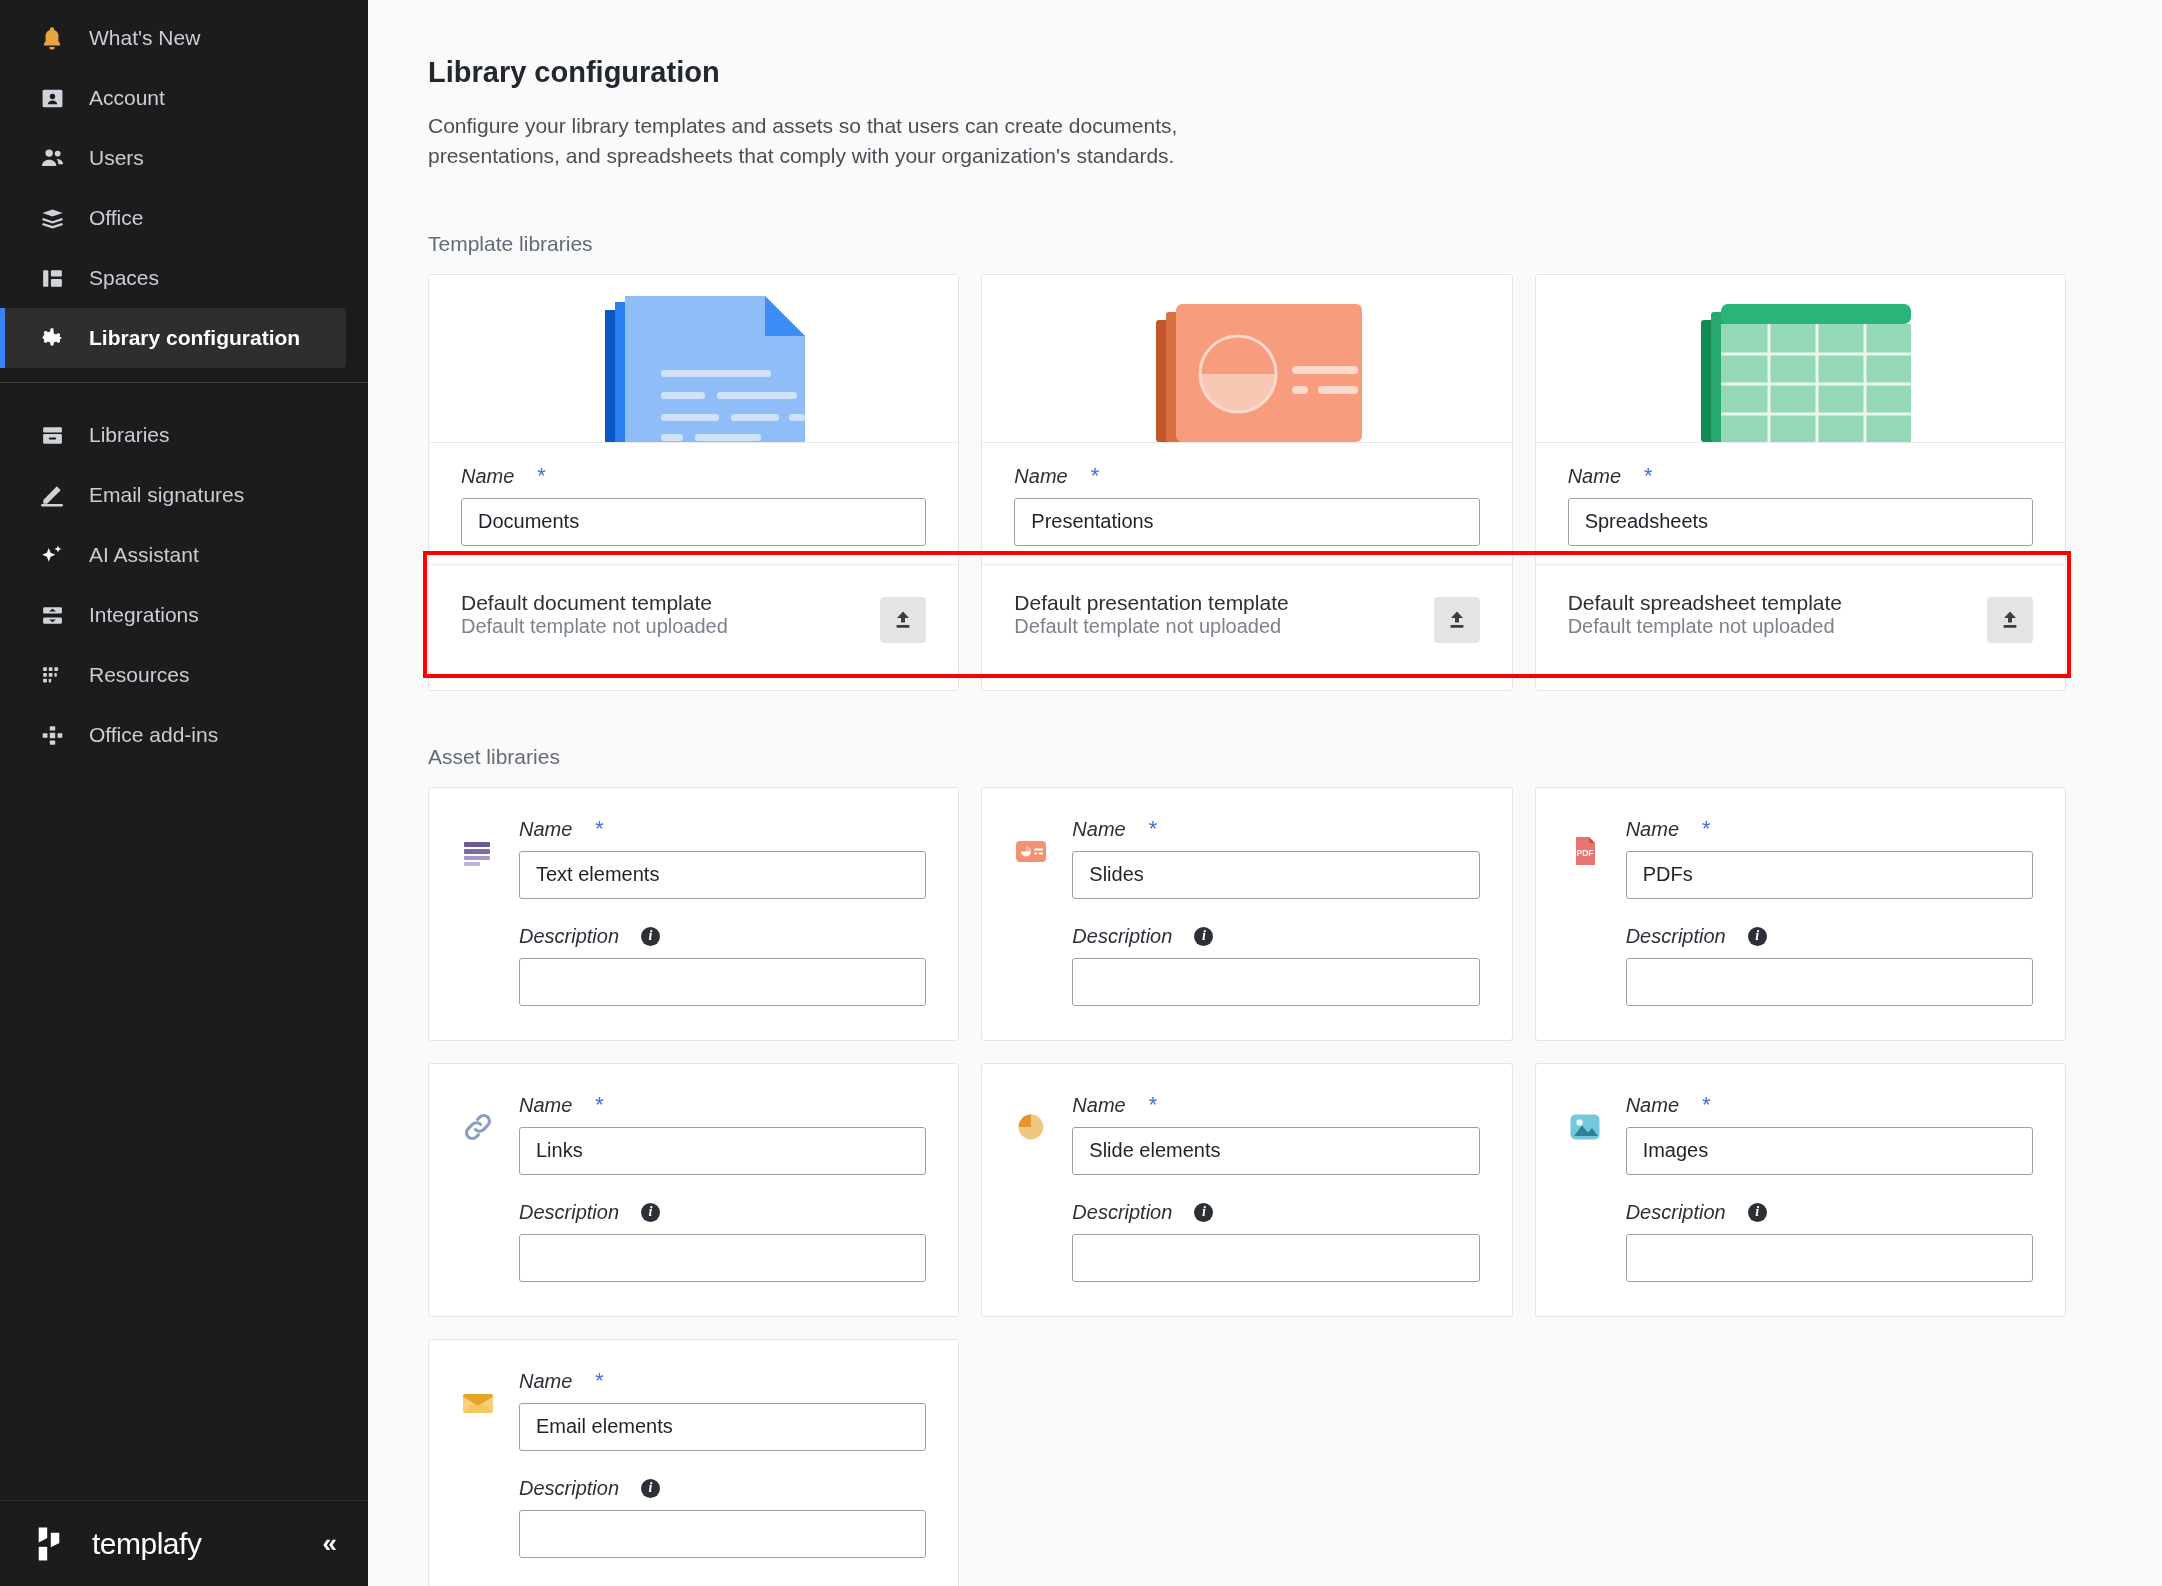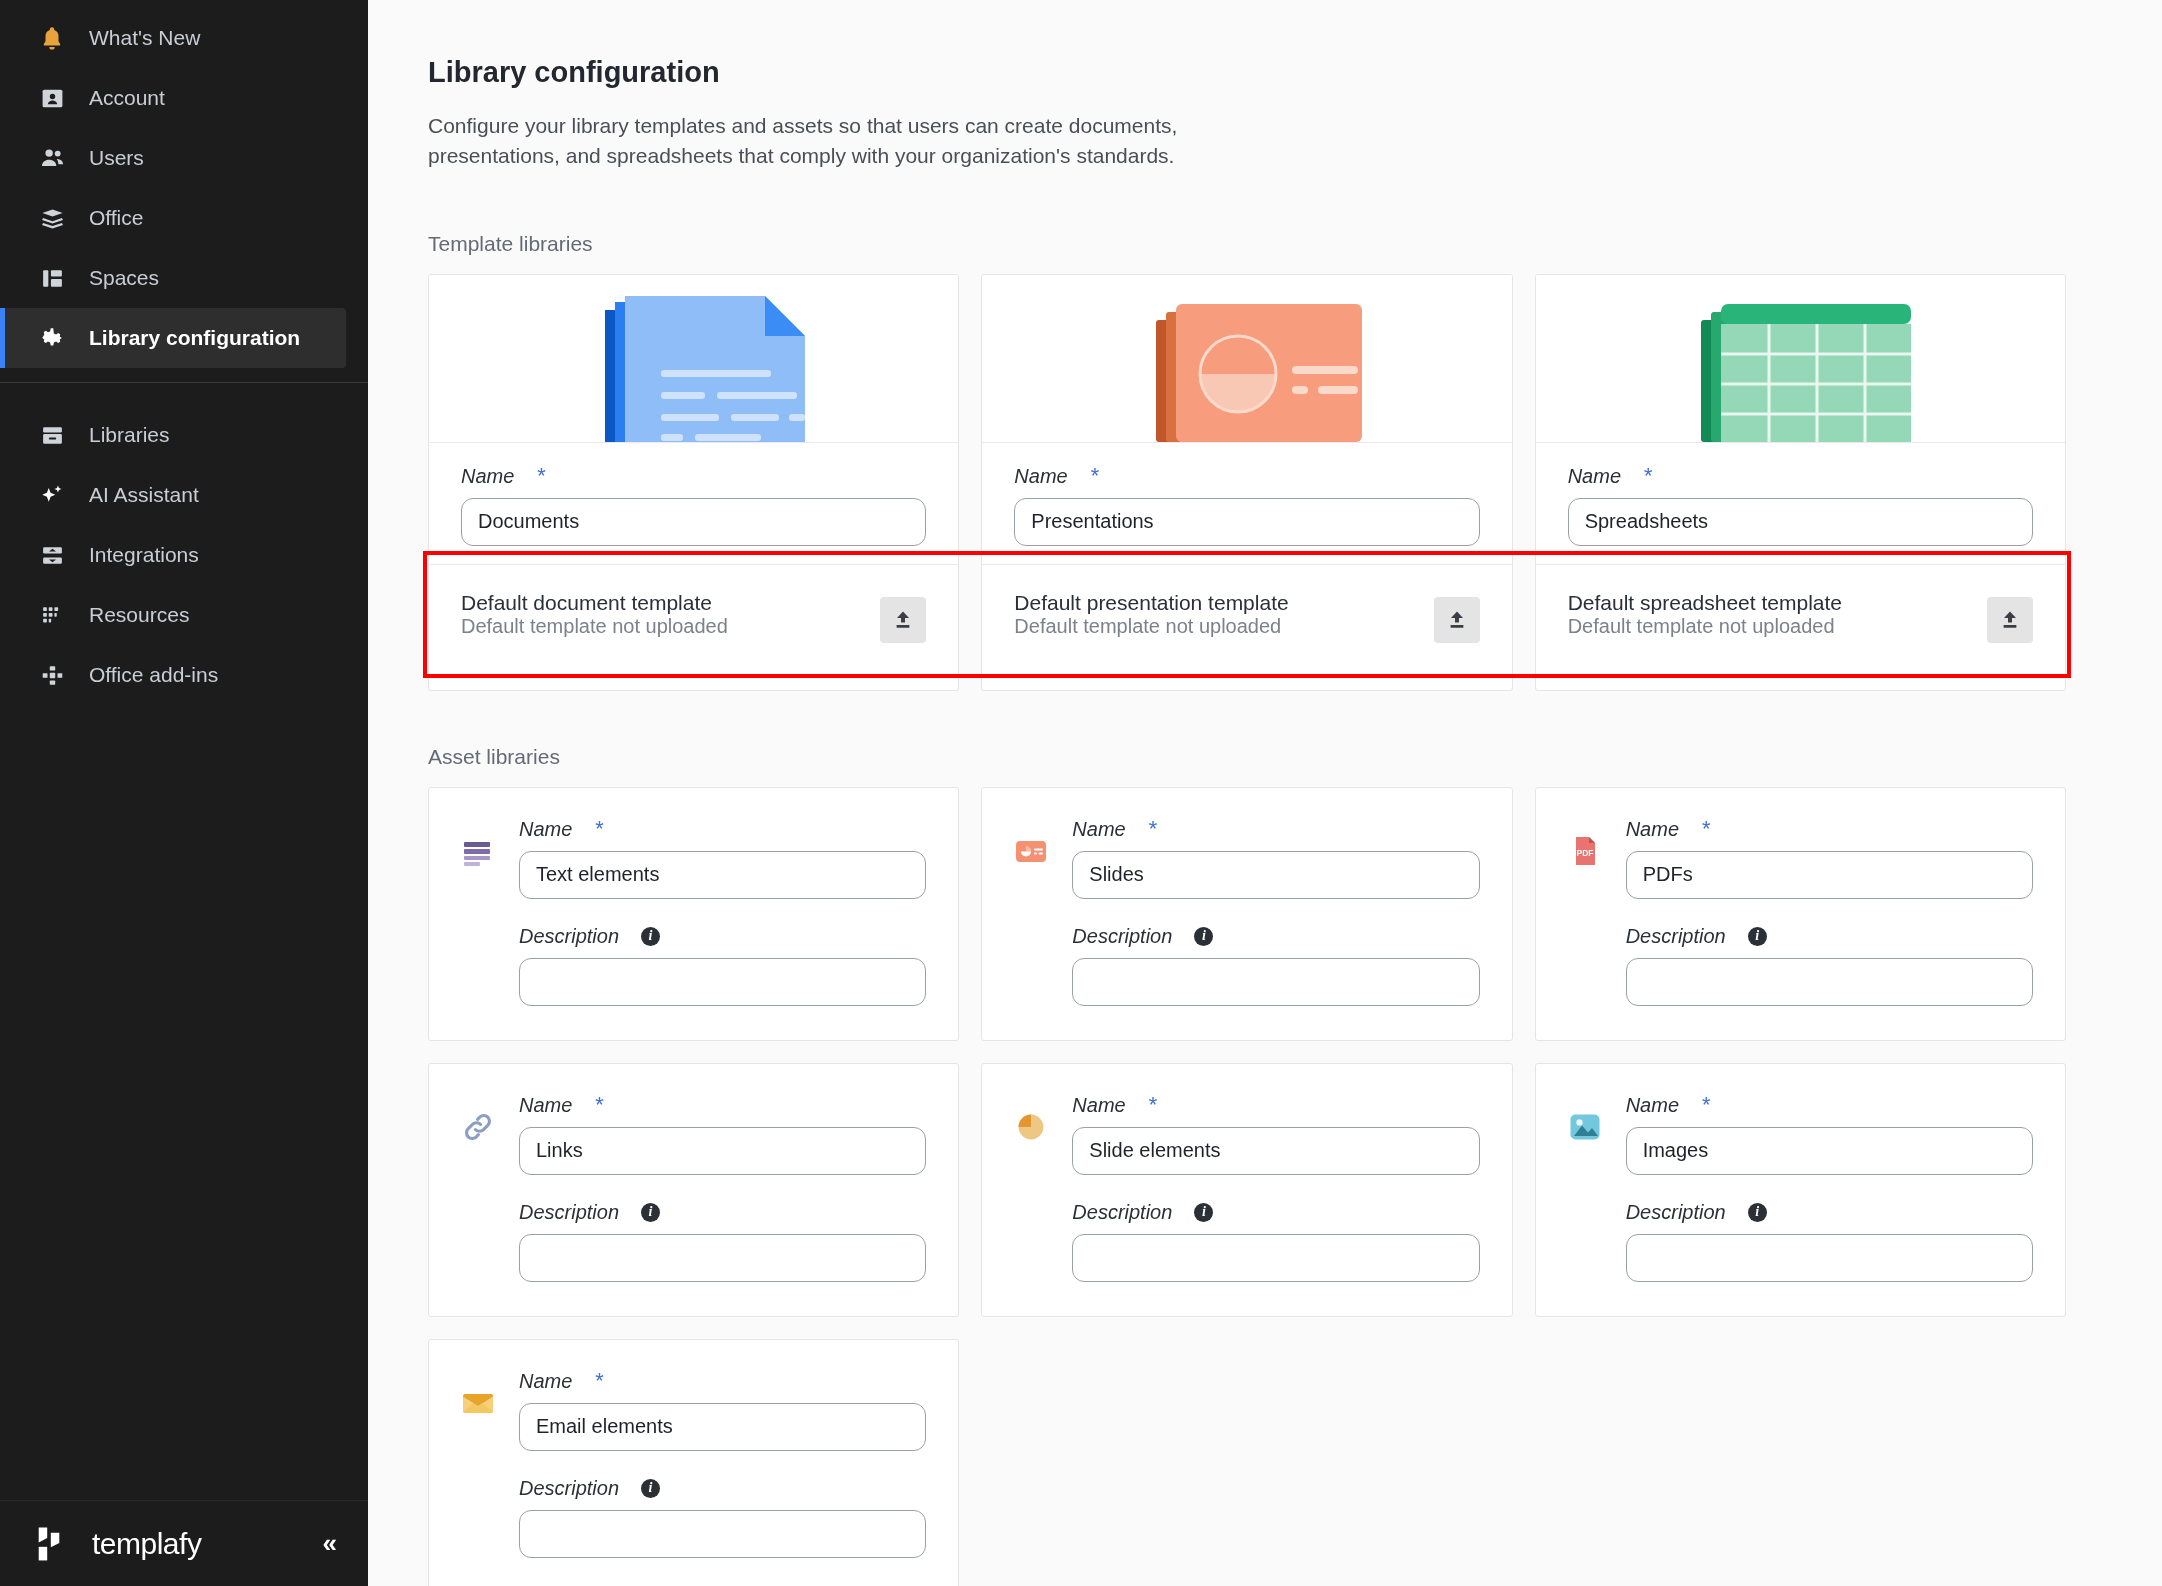--- a/index.html
+++ b/index.html
@@ -108,21 +108,21 @@
   }
   .tpl-thumb svg { display: block; }
   .tpl-body { padding: 22px 32px 18px 32px; }
   .fld-label {
     font-size: 20px; color: #2b2f36; margin-bottom: 10px;
     display: flex; align-items: center; gap: 22px; font-style: italic;
   }
   .req { color: #3f6fd8; font-size: 22px; line-height: 1; }
   .txtbox {
     width: 100%; height: 48px;
-    border: 1px solid #9aa0a8; border-radius: 12px;
+    border: 1px solid #9aa0a8; border-radius: 3px;
     background: #fff; font-size: 20px; color: #1f2329;
     padding: 0 16px;
     font-family: "Liberation Sans", sans-serif;
   }
   .tpl-upload-row {
     border-top: 1px solid #e8eaec;
     padding: 26px 32px 34px 32px;
     display: flex; align-items: flex-start; justify-content: space-between;
     min-height: 126px;
   }
@@ -258,20 +258,29 @@
         <span class="ico">
           <svg width="25" height="25" viewBox="0 0 24 24" fill="#cfd3da">
             <rect x="3" y="4" width="18" height="5" rx="1.2"></rect>
             <rect x="3" y="10.6" width="18" height="9.4" rx="1.2"></rect>
             <rect x="8.5" y="14" width="7" height="1.8" rx=".8" fill="#1c1c1c"></rect>
           </svg>
         </span>
         <span class="lbl">Libraries</span>
       </div>
 
+      <div class="nav-item">
+        <span class="ico">
+          <svg width="26" height="26" viewBox="0 0 24 24" fill="none" stroke="#cfd3da" stroke-width="1.8">
+            <path d="M4 16.5 16.5 4l3.5 3.5L7.5 20H4z" fill="#cfd3da" stroke="none"></path>
+            <path d="M3 21.4h18" stroke="#cfd3da" stroke-width="2.2" stroke-linecap="round"></path>
+          </svg>
+        </span>
+        <span class="lbl">Email signatures</span>
+      </div>
 
       <div class="nav-item">
         <span class="ico">
           <svg width="26" height="26" viewBox="0 0 24 24" fill="#ffffff">
             <path d="M9 5.5 10.7 10 15 11.8 10.7 13.6 9 18.2 7.3 13.6 3 11.8 7.3 10z"></path>
             <path d="M17.5 3.2 18.4 5.6 20.8 6.5 18.4 7.4 17.5 9.8 16.6 7.4 14.2 6.5 16.6 5.6z"></path>
           </svg>
         </span>
         <span class="lbl">AI Assistant</span>
       </div>

